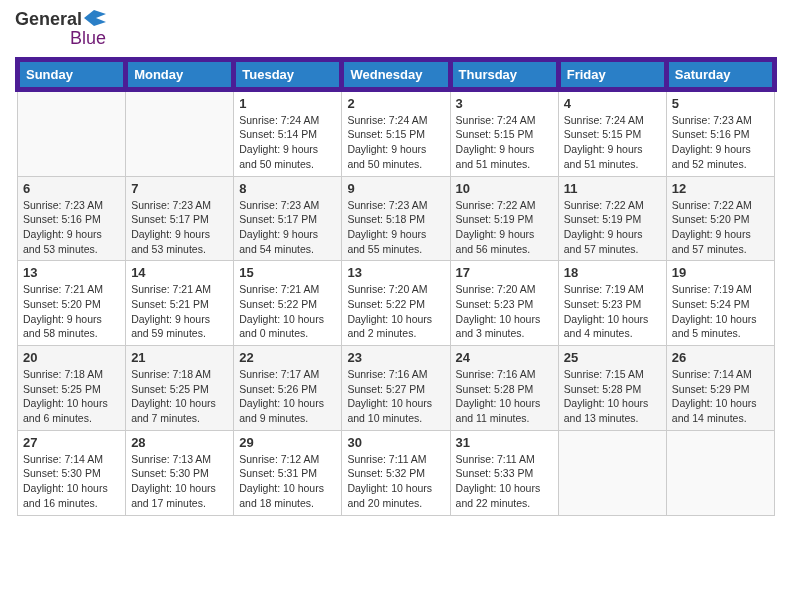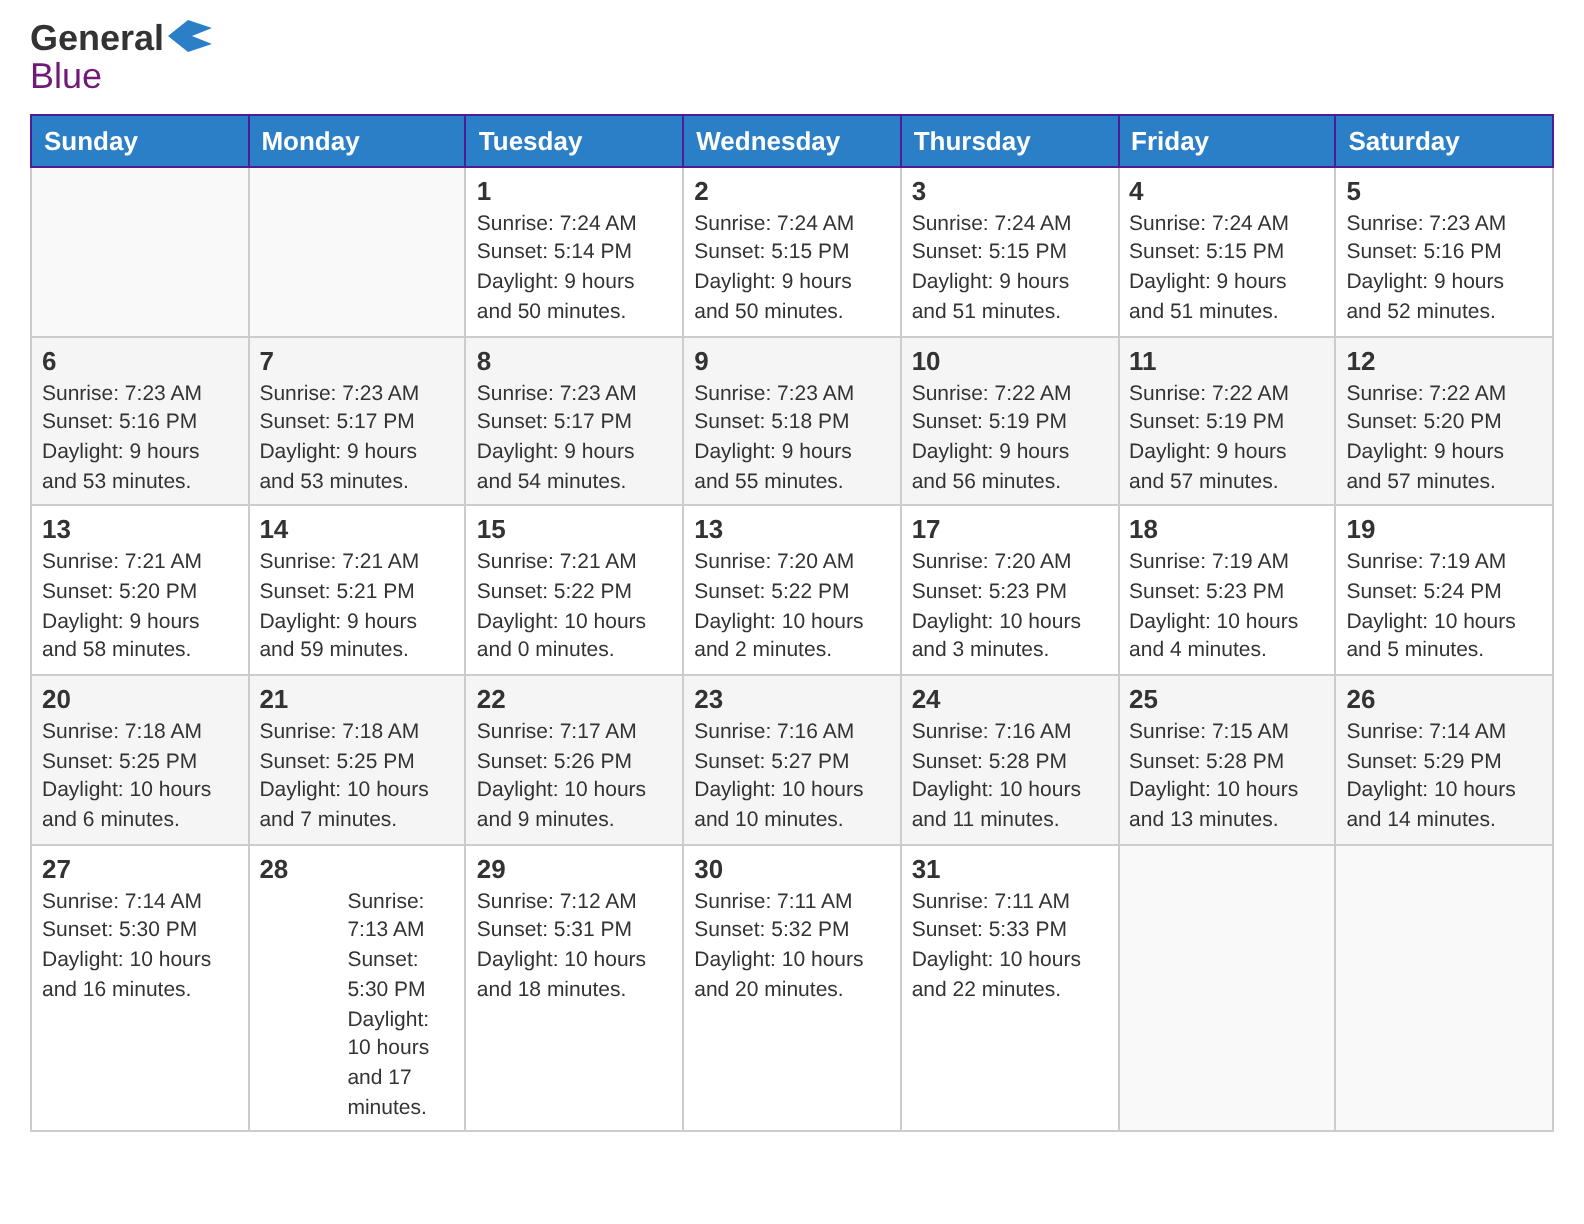--- a/index.html
+++ b/index.html
@@ -15,20 +15,21 @@
     }
     .header {
       display: flex;
       justify-content: space-between;
       align-items: flex-start;
       margin-bottom: 8px;
     }
     .logo {
       display: flex;
       align-items: center;
+      text-align: right;
     }
     .logo-text {
       font-size: 18px;
       font-weight: bold;
       color: #333;
       line-height: 1.1;
     }
     .logo-text span {
       color: #2a7fc7;
     }
@@ -49,21 +50,21 @@
       width: 100%;
       border-collapse: collapse;
       border: 1px solid #ccc;
     }
     .calendar th {
       background-color: #2a7fc7;
       color: #fff;
       text-align: left;
       padding: 5px 6px;
       font-size: 13px;
-      border: 1px solid #4c1d95;
+      border: 5px solid #4c1d95;
     }
     .calendar td {
       border: 1px solid #ccc;
       vertical-align: top;
       padding: 4px 5px;
       width: calc(100% / 7);
       min-height: 80px;
     }
     .day-num {
       font-size: 13px;
@@ -295,21 +296,21 @@
         </tr>
         <tr>
           <td style="background-color: rgb(255, 255, 255); margin-top: 44px;">
             <span class="day-num">27</span>
             <div class="day-info" style="white-space: pre-line;">Sunrise: 7:14 AM
 Sunset: 5:30 PM
 Daylight: 10 hours and 16 minutes.</div>
           </td>
           <td style="background-color: rgb(255, 255, 255);">
             <span class="day-num">28</span>
-            <div class="day-info" style="white-space: pre-line; margin-left: 44px;">Sunrise: 7:13 AM
+            <div class="day-info" style="white-space: pre-line;">Sunrise: 7:13 AM
 Sunset: 5:30 PM
 Daylight: 10 hours and 17 minutes.</div>
           </td>
           <td style="background-color: rgb(255, 255, 255);">
             <span class="day-num">29</span>
             <div class="day-info" style="white-space: pre-line;">Sunrise: 7:12 AM
 Sunset: 5:31 PM
 Daylight: 10 hours and 18 minutes.</div>
           </td>
           <td style="background-color: rgb(255, 255, 255);">

